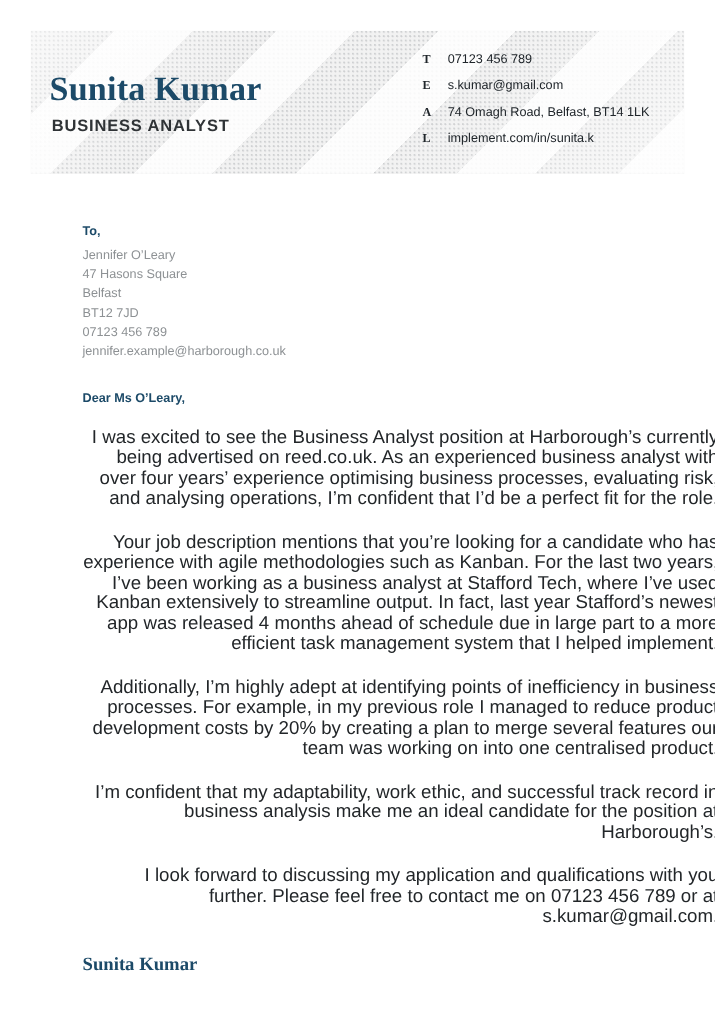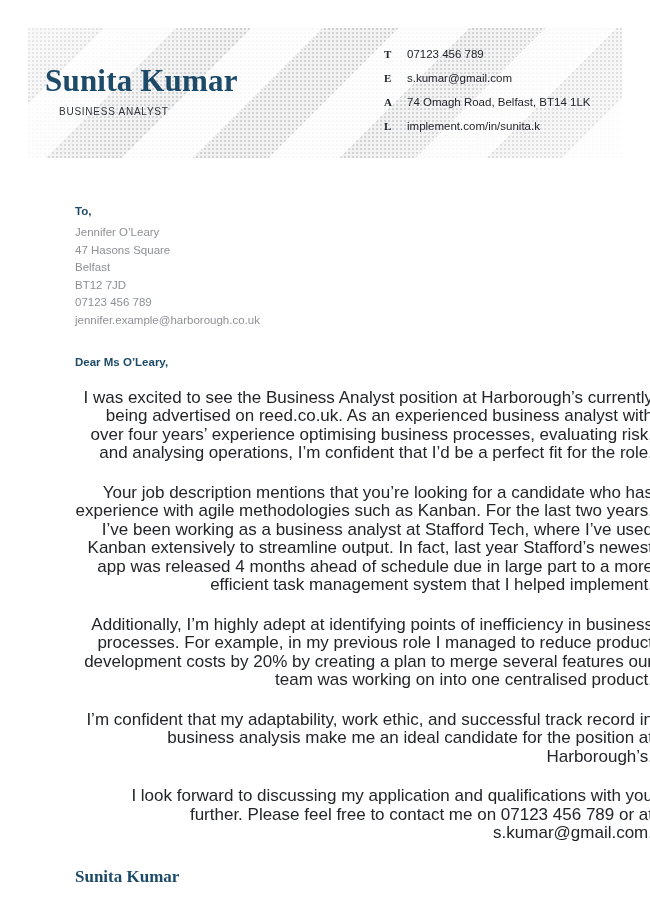--- a/index.html
+++ b/index.html
@@ -72,25 +72,26 @@
     font-family: "Liberation Serif", serif;
     font-weight: bold;
     font-size: 31px;
     line-height: 34px;
     color: #1c4a68;
     letter-spacing: 0.2px;
     margin: 0;
     white-space: nowrap;
   }
   .job-title {
-    margin: 8px 0 0 14px;
-    font-size: 10px;
+    margin: 8px 0 0 2px;
+    font-size: 15px;
     letter-spacing: 0.75px;
     color: #2f3336;
     white-space: nowrap;
+    font-weight: bold;
   }
 
   .contacts {
     position: absolute;
     left: 356px;
     top: 20px;
   }
   .contact-row {
     display: flex;
     align-items: baseline;

